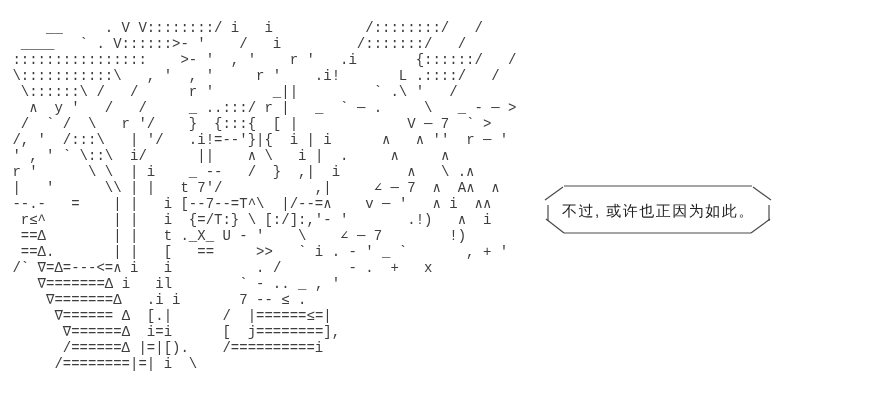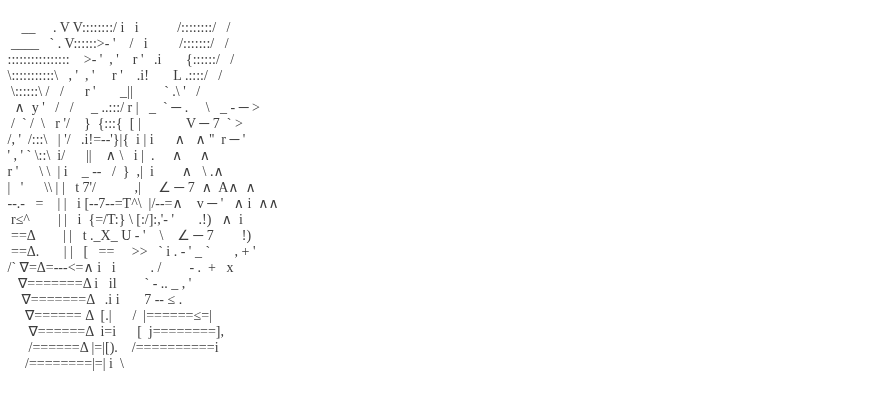--- a/index.html
+++ b/index.html
@@ -12,21 +12,21 @@
     width: 869px;
     height: 406px;
     background: #ffffff;
     overflow: hidden;
   }
   #ascii-art {
     position: absolute;
     left: 4px;
     top: 20px;
     margin: 0;
-    font-family: Liberation Serif, serif;
+    font-family: Liberation Mono, monospace;
     font-size: 14px;
     line-height: 16px;
     letter-spacing: 0;
     color: #3d3d3d;
     white-space: pre;
     user-select: none;
   }
   .bubble {
     position: absolute;
     background: transparent;
@@ -77,15 +77,30 @@
   ==Δ        | |   t ._X_ U - '    \    ∠ ─ 7        !)
   ==Δ.       | |   [   ==     &gt;&gt;   ` i . - ' _ `       , + '
  /` ∇=Δ=---&lt;=∧ i   i          . /        - .  +   x
     ∇=======Δ i   il        ` - .. _ , '
      ∇=======Δ   .i i       7 -- ≤ .
       ∇====== Δ  [.|      /  |======≤=|
        ∇======Δ  i=i      [  j========],
        /======Δ |=|[).    /==========i
       /========|=| i  \</pre>
 
+  <div class="bubble" id="bubble-1">
+    <svg width="232" height="54" viewBox="0 0 232 54">
+      <g fill="none" stroke="#4a4a4a" stroke-width="1.2">
+        <path d="M 22 3 H 210"></path>
+        <path d="M 3 17 L 21 4"></path>
+        <path d="M 211 4 L 229 17"></path>
+        <path d="M 6 22 V 38"></path>
+        <path d="M 227 22 V 38"></path>
+        <path d="M 4 36 L 22 50"></path>
+        <path d="M 22 50 H 209"></path>
+        <path d="M 209 50 L 228 36"></path>
+      </g>
+    </svg>
+    <div class="bubble-text">不过, 或许也正因为如此。</div>
+  </div>
 
 
 </div>
 
 </body></html>

